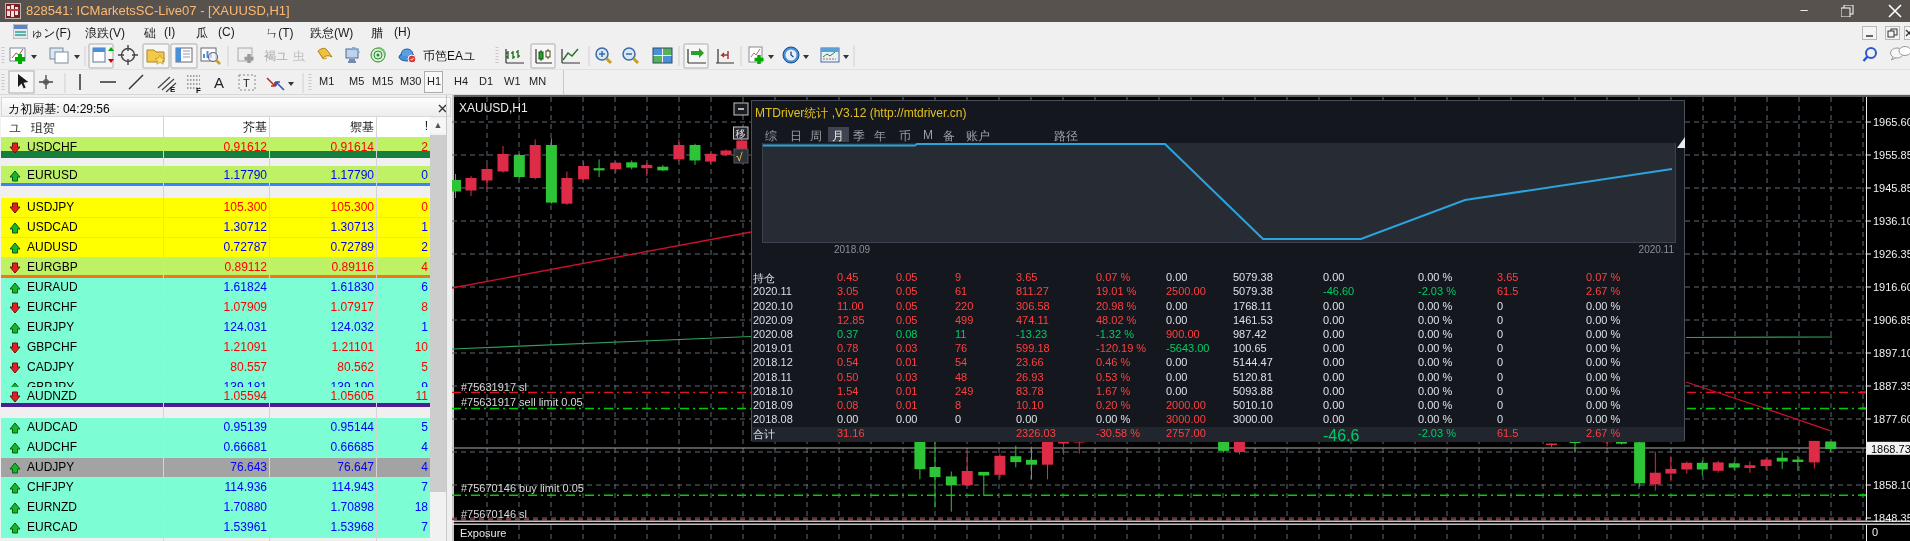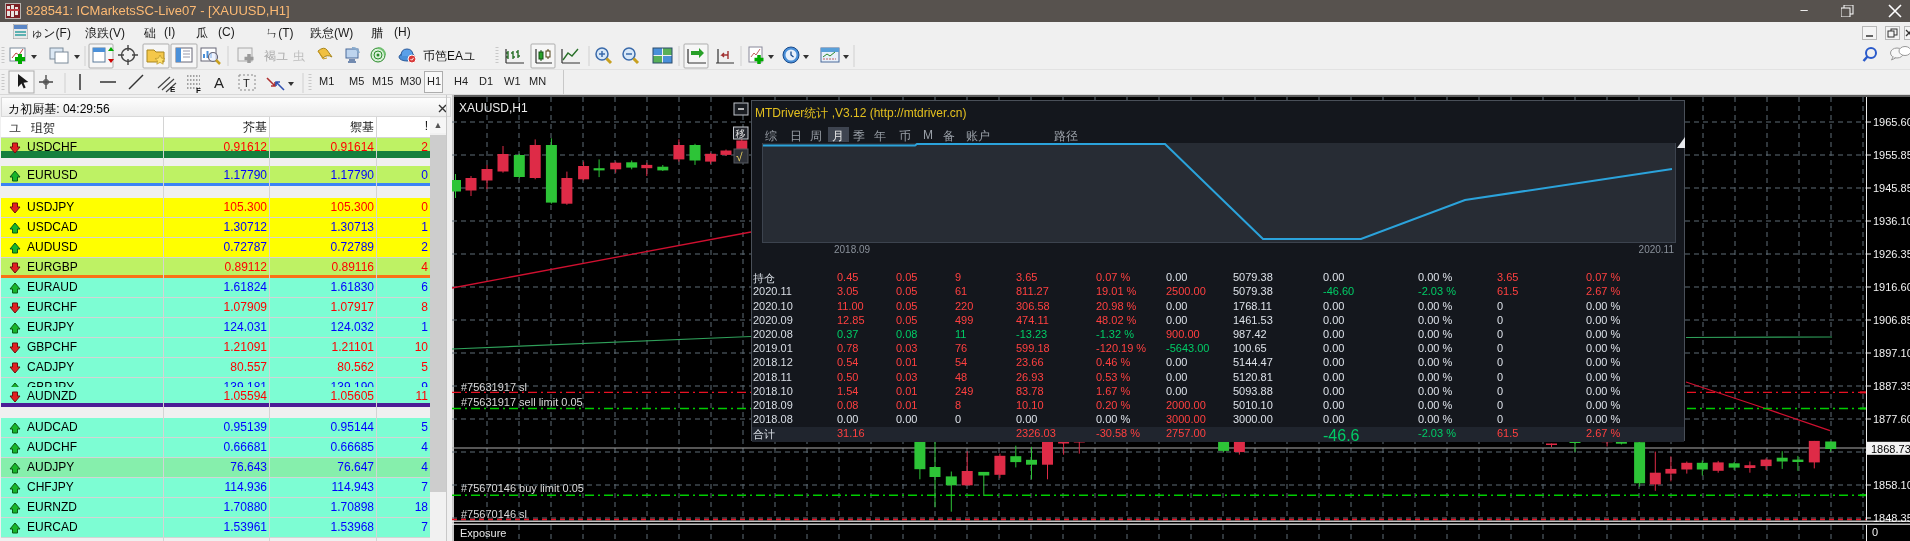--- a/index.html
+++ b/index.html
@@ -349,21 +349,21 @@
 </div>
 <div class="mwrow" style="top:343px;background:#7DFDD3;border-bottom:1px solid #D4D4D4">
 <svg class="arrow" width="12" height="12">
         <path d="M6 1 L11 7 H8.5 V11 H3.5 V7 H1 Z" fill="#18B52A" stroke="#0A5A14" stroke-width="1"></path>
       </svg>
 <span class="sym">AUDCHF</span>
 <span class="mwv vblue" style="right:163px">0.66681</span>
 <span class="mwv vblue" style="right:56px">0.66685</span>
 <span class="mwv vblue" style="right:2px">4</span>
 </div>
-<div class="mwrow" style="top:363px;background:#86efac;border-bottom:1px solid #D4D4D4">
+<div class="mwrow" style="top:363px;background:#a3a3a3;border-bottom:1px solid #D4D4D4">
 <svg class="arrow" width="12" height="12">
         <path d="M6 1 L11 7 H8.5 V11 H3.5 V7 H1 Z" fill="#18B52A" stroke="#0A5A14" stroke-width="1"></path>
       </svg>
 <span class="sym">AUDJPY</span>
 <span class="mwv vblue" style="right:163px">76.643</span>
 <span class="mwv vblue" style="right:56px">76.647</span>
 <span class="mwv vblue" style="right:2px">4</span>
 </div>
 <div class="mwrow" style="top:383px;background:#7DFDD3;border-bottom:1px solid #D4D4D4">
 <svg class="arrow" width="12" height="12">

